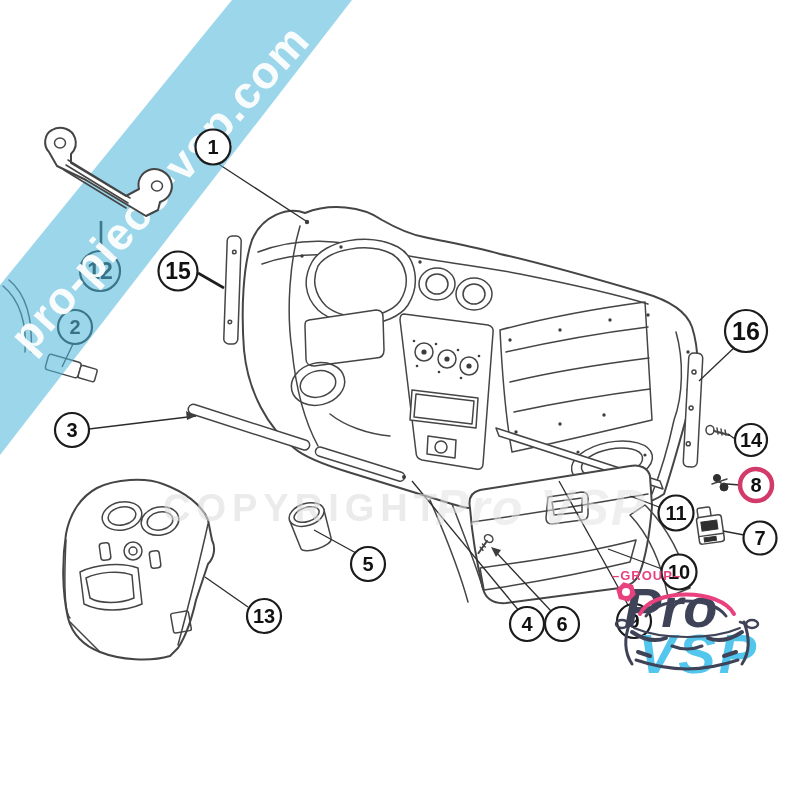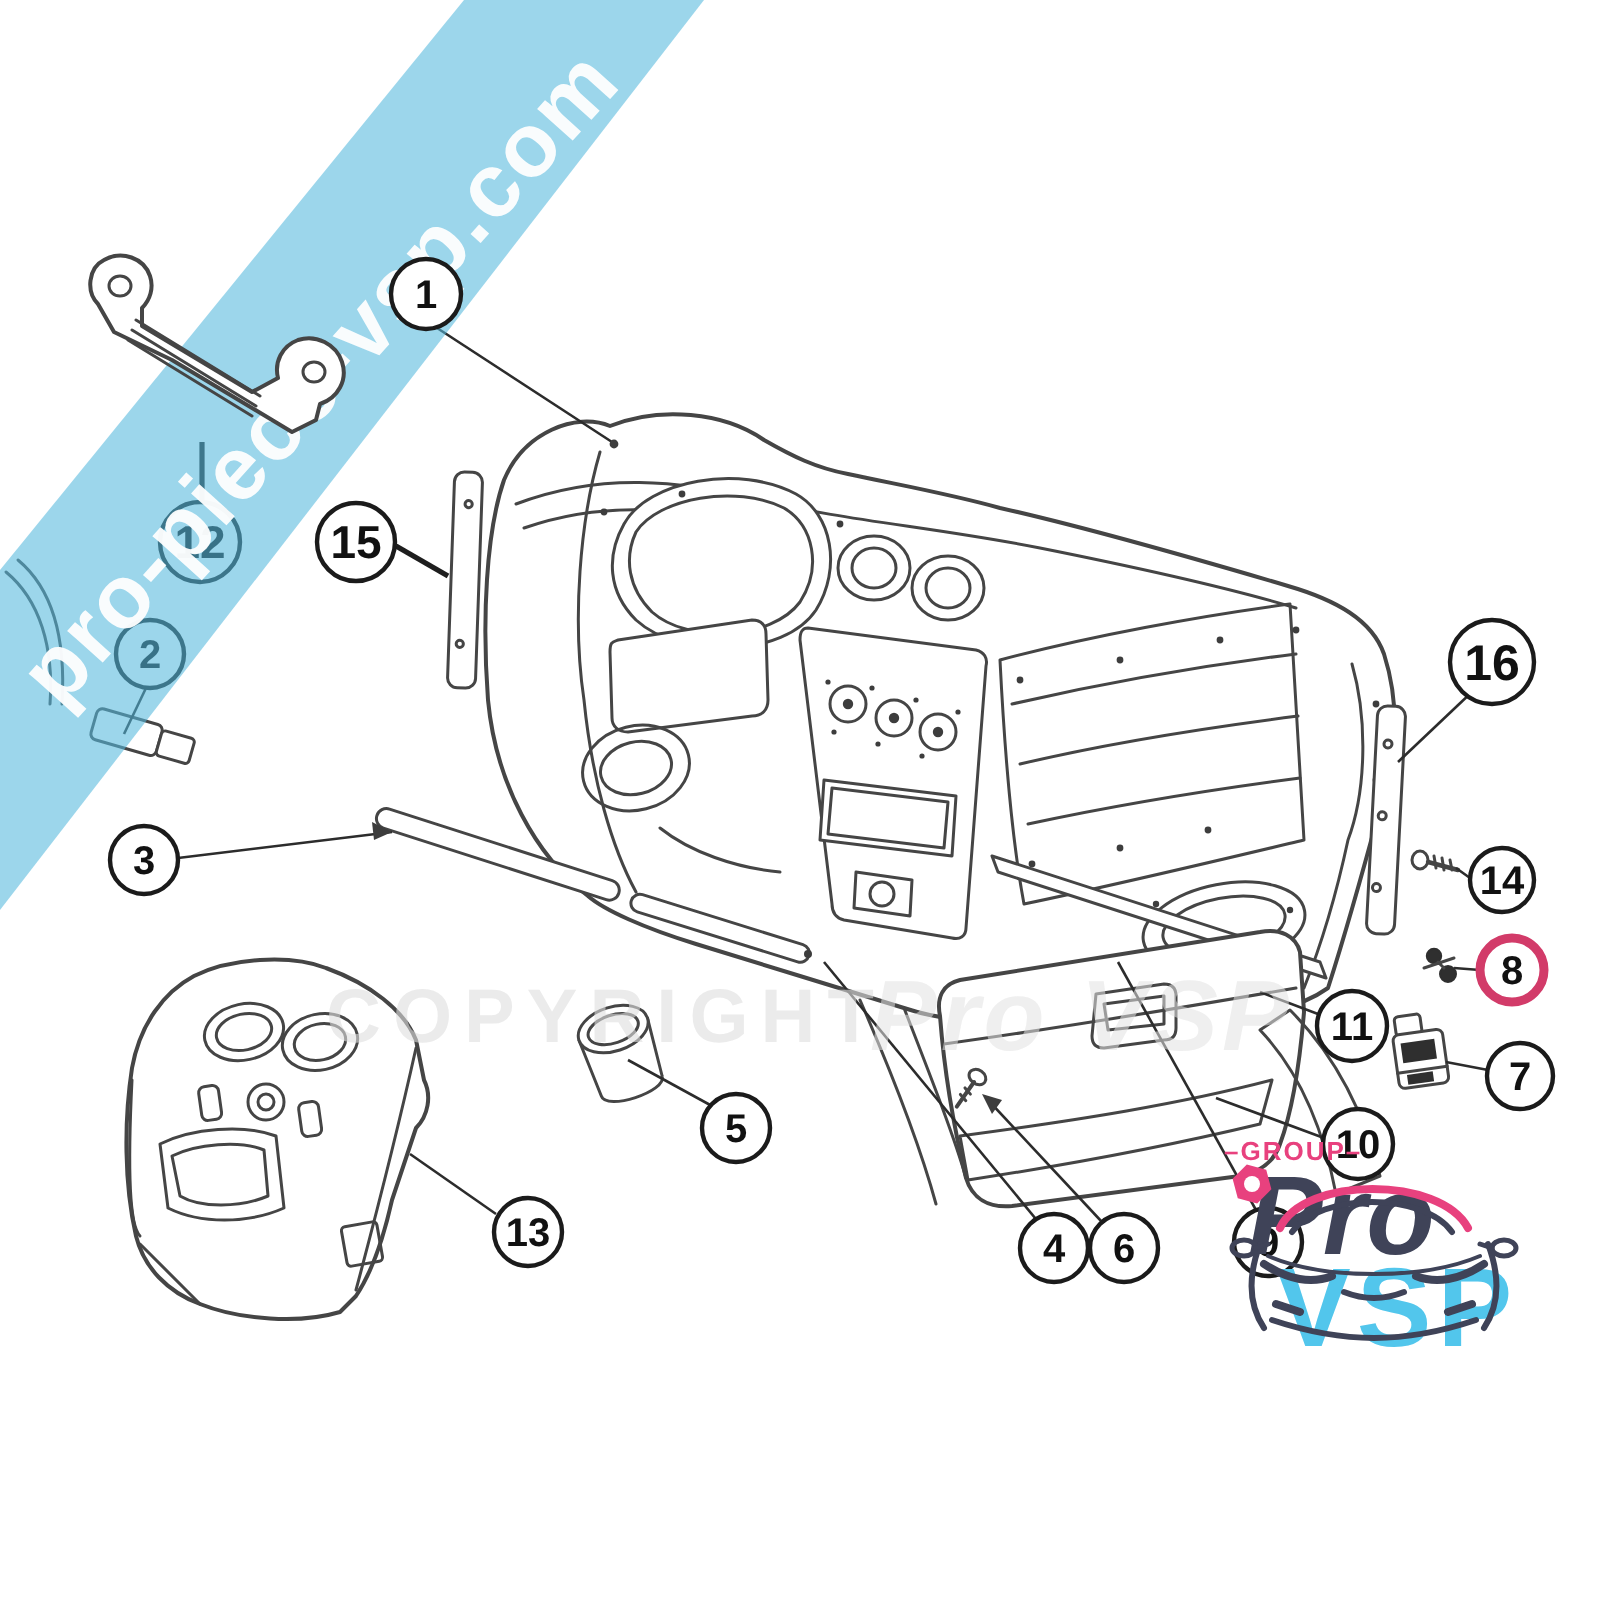--- a/index.html
+++ b/index.html
@@ -26,21 +26,21 @@
   .cw1{fill:#dedede;opacity:0.6;font-size:38px;font-weight:bold;letter-spacing:6px;}
   .cw2{fill:#e2e2e2;opacity:0.55;font-size:50px;font-weight:bold;font-style:italic;letter-spacing:2px;}
   
   #logo{position:absolute;left:612px;top:580px;width:175px;text-align:left;}
   #logo .car{display:block;margin:0 auto;}
   #logo .grp{font-size:13px;font-weight:bold;letter-spacing:1px;
              color:#e8417e;margin-top:-12px;}
   #logo .row{line-height:0.9;margin-top:0;padding-left:12px;}
   #logo .pro{font-size:56px;font-weight:800;font-style:italic;color:#3f4358;letter-spacing:0;}
   #logo .hex{vertical-align:28px;margin-left:2px;}
-  #logo .vsp{font-size:56px;font-weight:800;color:#52c6ec;
+  #logo .vsp{font-size:56px;font-weight:800;font-style:italic;color:#52c6ec;
              letter-spacing:3px;padding-left:14px;line-height:0.95;display:block;margin-top:-6px;}
 </style>
 </head>
 <body>
 
 <div id="stage">
 
 <svg width="800" height="800" viewBox="0 0 800 800">
   <defs>
     <pattern id="speck" patternUnits="userSpaceOnUse" width="7" height="7">

